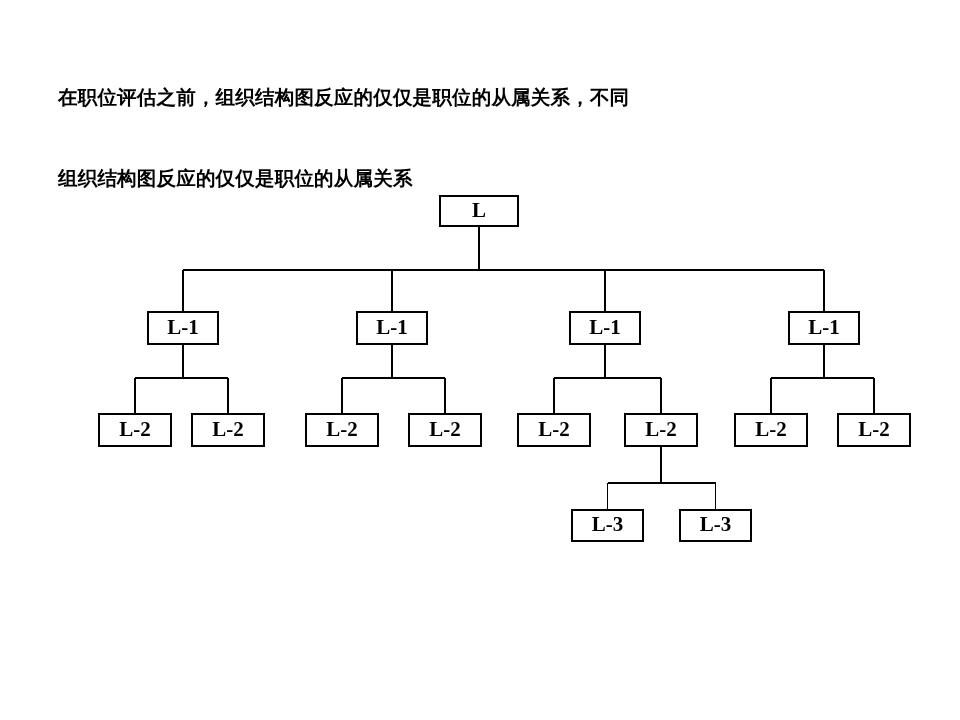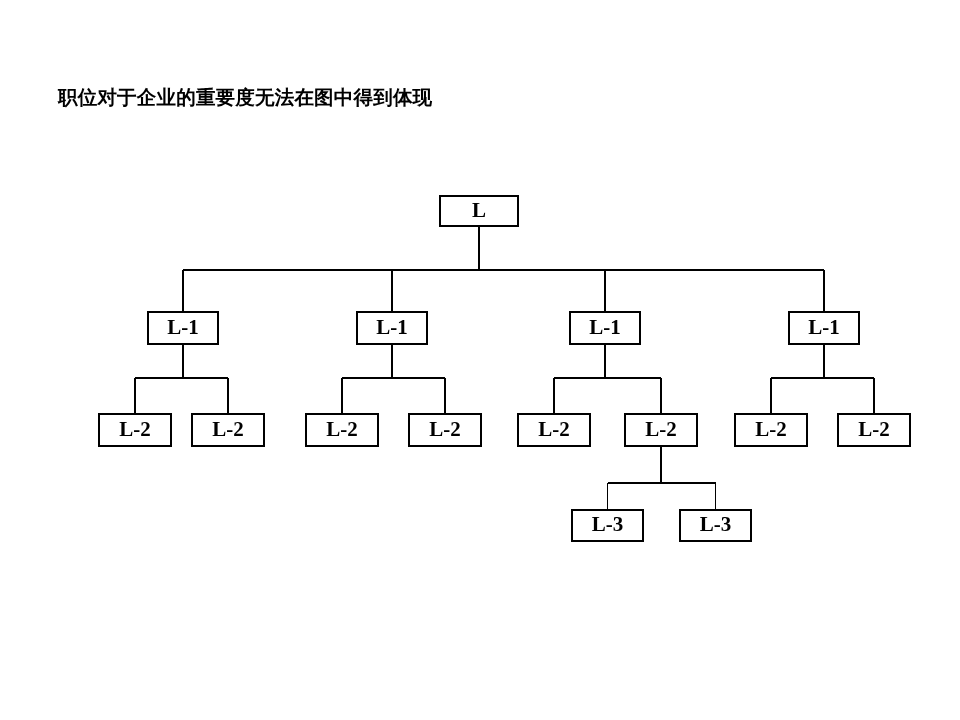--- a/index.html
+++ b/index.html
@@ -68,21 +68,22 @@
     fill: none;
     shape-rendering: crispEdges;
   }
 </style>
 </head>
 <body>
 
 <div id="slide">
 
   <div id="title-block">
-    <span class="title-line">职位对于企业的重要度无法在图中得到体现</span>
+    <span class="title-line">在职位评估之前，组织结构图反应的仅仅是职位的从属关系，不同</span>
+    <span class="title-line">组织结构图反应的仅仅是职位的从属关系</span>
   </div>
 
   <div id="chart-area">
     <svg id="orgchart" viewBox="0 0 960 720" xmlns="http://www.w3.org/2000/svg">
       <g id="connector-layer">
           <line x1="479" y1="226" x2="479" y2="270" class="connector" stroke="#000000"></line>
           <line x1="183" y1="270" x2="824" y2="270" class="connector" stroke="#000000"></line>
           <line x1="183" y1="270" x2="183" y2="312" class="connector" stroke="#000000"></line>
           <line x1="392" y1="270" x2="392" y2="312" class="connector" stroke="#000000"></line>
           <line x1="605" y1="270" x2="605" y2="312" class="connector" stroke="#000000"></line>

